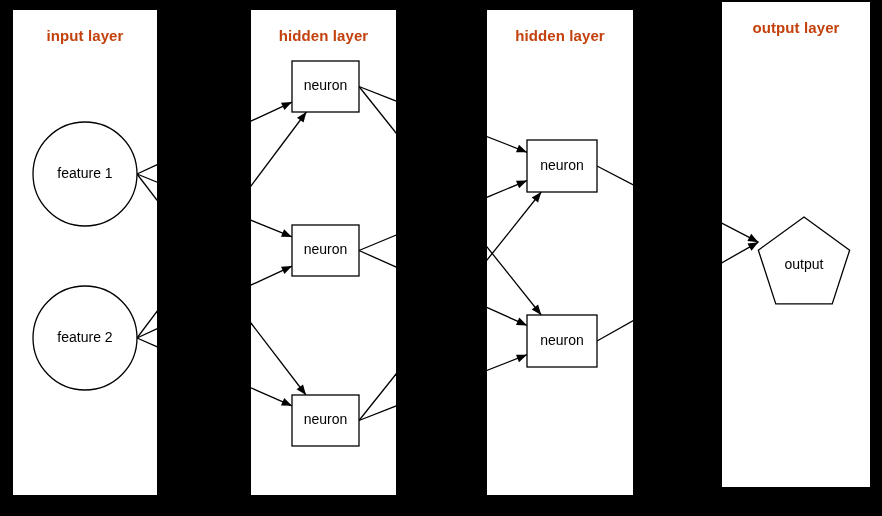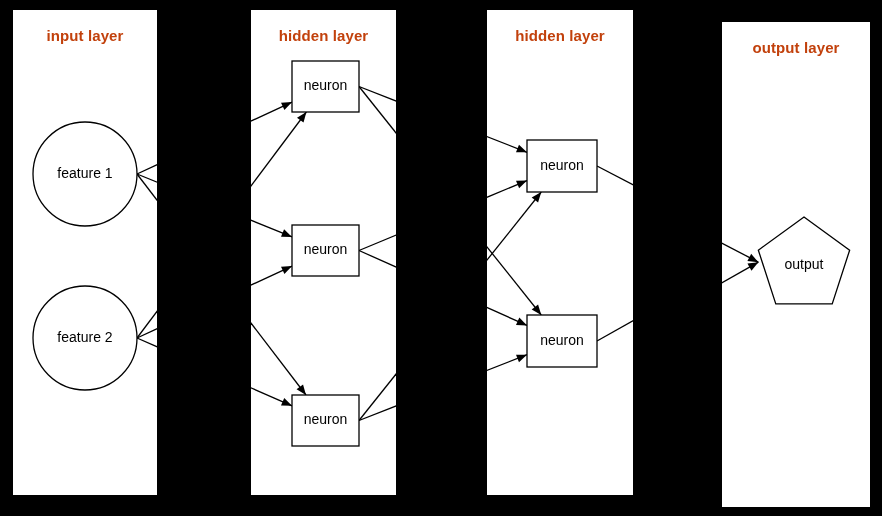--- a/index.html
+++ b/index.html
@@ -234,21 +234,21 @@
           <g>
             <line x1="597" y1="166" x2="758.3492872178326" y2="250.16718427000254" class="edge"></line>
             <polygon points="758.3492872178326,250.16718427000254 747.4051388756095,249.06010836320317 751.1792627260583,241.82507729470214" fill="#000"></polygon>
           </g>
           <g>
             <line x1="597" y1="341" x2="758.3492872178326" y2="250.16718427000254" class="edge"></line>
             <polygon points="758.3492872178326,250.16718427000254 751.4491765063625,258.7338914652704 747.446050195257,251.6230078958371" fill="#000"></polygon>
           </g>
         </svg>
       </div>
-      <div class="panel" style="left: 722px; top: 22px; width: 148px; height: 485px;">
+      <div class="panel" style="left: 722px; top: 2px; width: 148px; height: 485px;">
         <div class="panel-title" style="top: 17px;">output layer</div>
         <svg class="edge-svg" viewBox="0 0 882 516" width="882" height="516" style="left: -722px; top: -10px;">
           <g>
             <line x1="137" y1="174" x2="292" y2="102.05039787798408" class="edge"></line>
             <polygon points="292,102.05039787798408 284.45218449926915,110.05230272413961 281.0163876723913,102.65061470280845" fill="#000"></polygon>
           </g>
           <g>
             <line x1="137" y1="174" x2="292" y2="236.90450928381964" class="edge"></line>
             <polygon points="292,236.90450928381964 281.00016800439096,236.84371398485908 284.0688088426984,229.282422507461" fill="#000"></polygon>
           </g>

